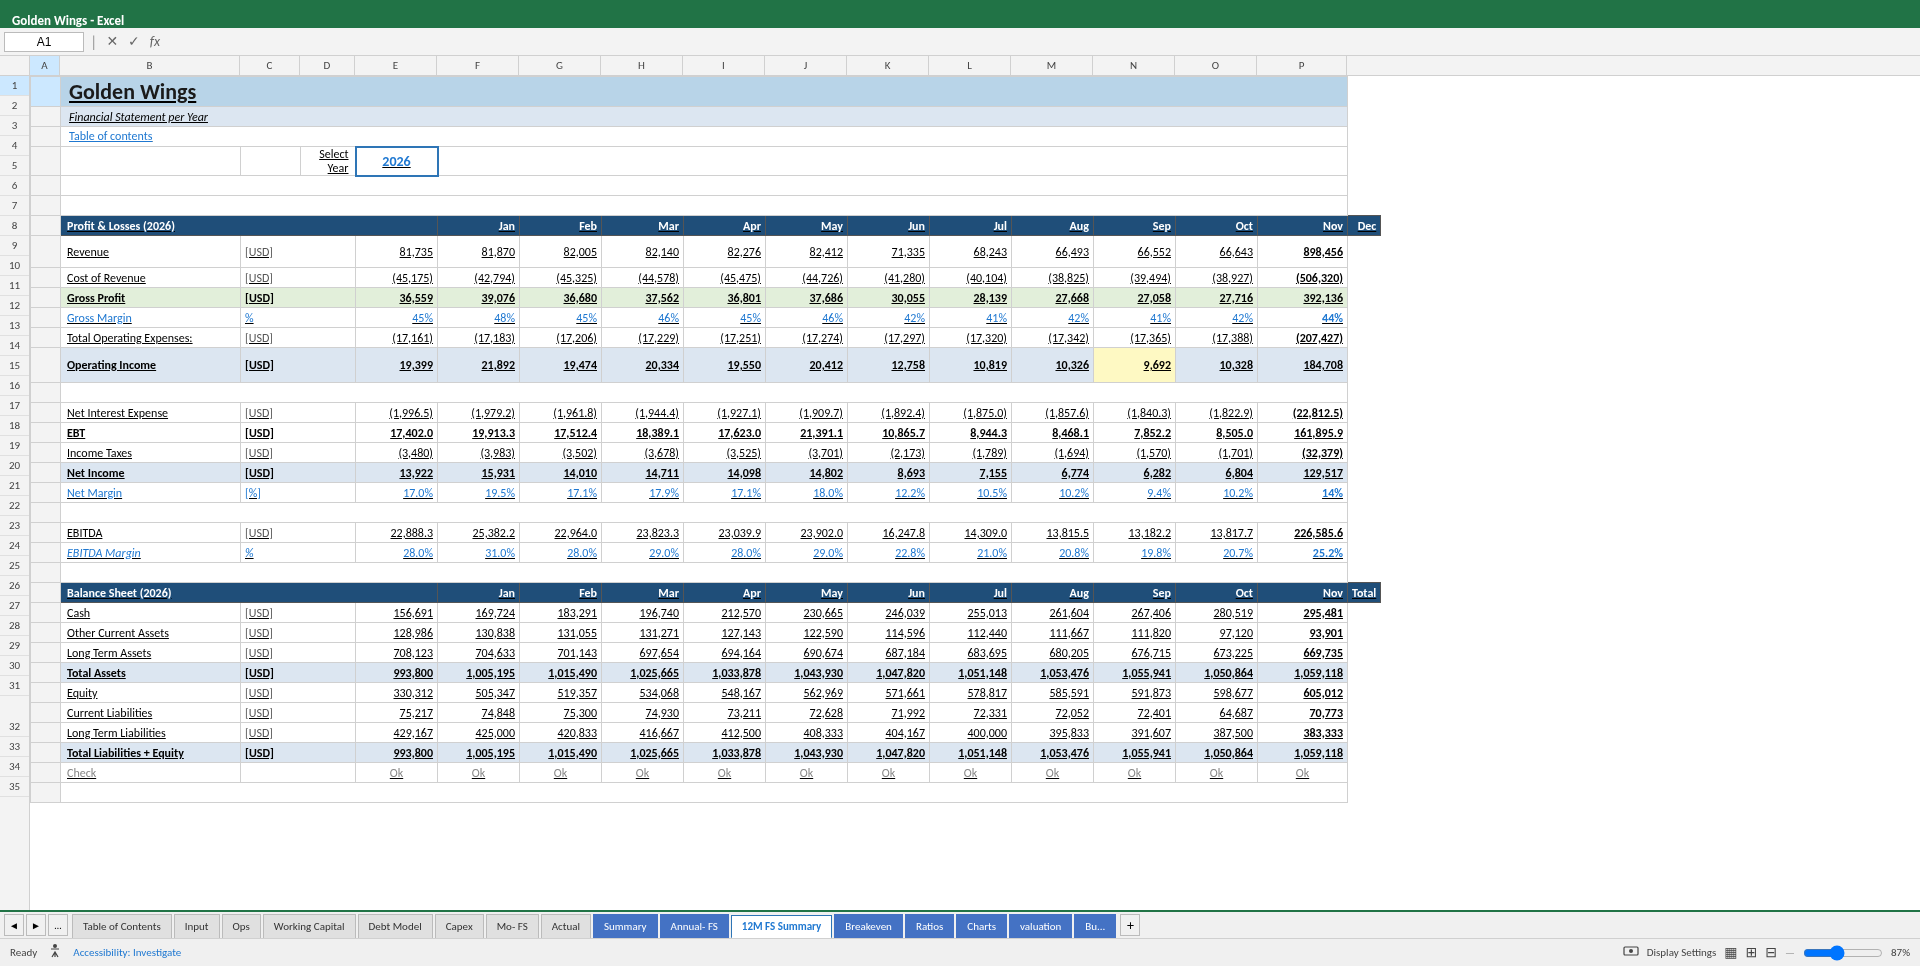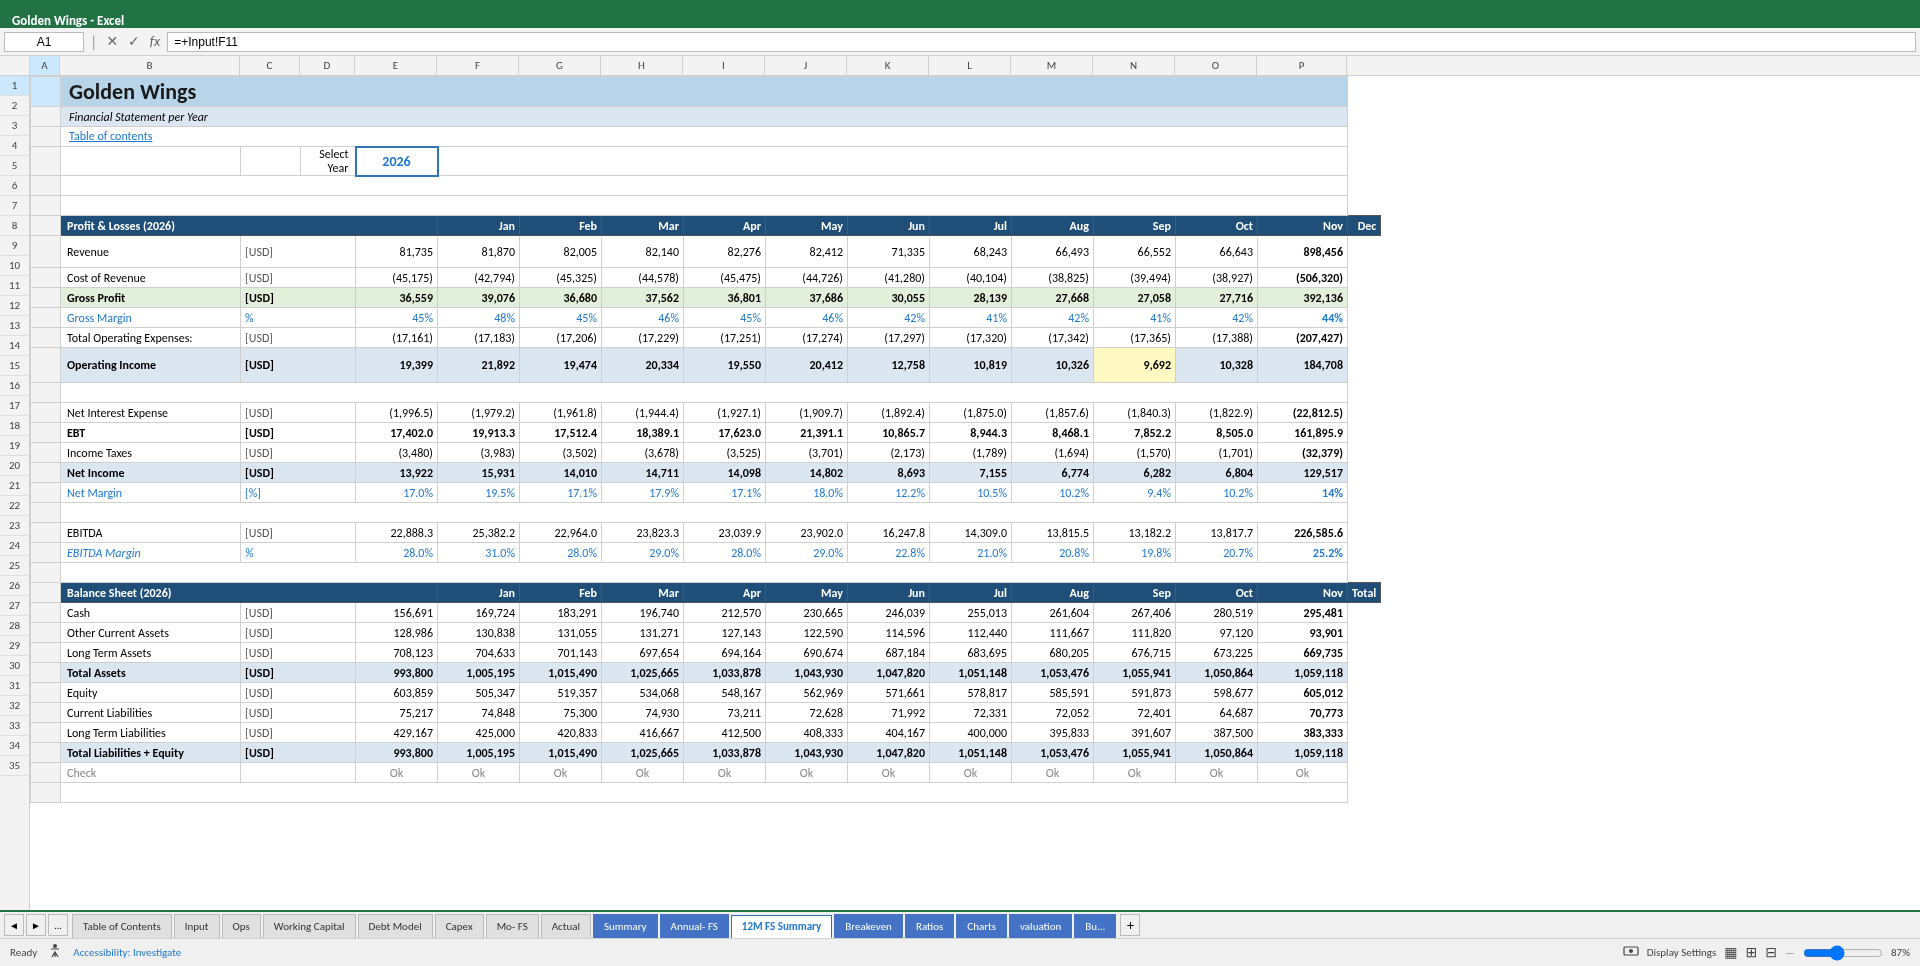--- a/index.html
+++ b/index.html
@@ -37,21 +37,20 @@
 <div style="height:28px; background:#217346; display:flex; align-items:flex-end; padding:0 12px;">
   <span style="color:white; font-size:13px; font-weight:600;">Golden Wings - Excel</span>
 </div>
 
 <div class="formula-bar">
   <input class="cell-ref" value="A1" style="width: 80px; border: 1px solid rgb(187, 187, 187); padding: 2px 4px; font-size: 12px; text-align: center; background: white;">
   <span style="color:#999; font-size:16px; padding:0 2px;">|</span>
   <span style="color:#666; cursor:pointer; font-size:14px; padding:0 3px;">✕</span>
   <span style="color:#666; cursor:pointer; font-size:14px; padding:0 3px;">✓</span>
   <span style="color:#666; cursor:pointer; font-size:14px; padding:0 3px; font-style:italic;">fx</span>
-  <input class="formula-content" value="=+Input!F11" style="flex: 1 1 0%; border: 1px solid rgb(187, 187, 187); padding: 2px 6px; font-size: 12px; background: white;">
 </div>
 
 <div style="display:flex; height:20px; background:#f3f3f3; border-bottom:1px solid #d0d0d0; user-select:none;">
   <div style="width:30px; min-width:30px; border-right:1px solid #d0d0d0;"></div>
   <div style="width:30px; min-width:30px; border-right:1px solid #d0d0d0; text-align:center; font-size:11px; color:#444; display:flex; align-items:center; justify-content:center; background:#cce8ff;">A</div>
   <div style="width:180px; min-width:180px; border-right:1px solid #d0d0d0; text-align:center; font-size:11px; color:#444; display:flex; align-items:center; justify-content:center;">B</div>
   <div style="width:60px; min-width:60px; border-right:1px solid #d0d0d0; text-align:center; font-size:11px; color:#444; display:flex; align-items:center; justify-content:center;">C</div>
   <div style="width:55px; min-width:55px; border-right:1px solid #d0d0d0; text-align:center; font-size:11px; color:#444; display:flex; align-items:center; justify-content:center;">D</div>
   <div style="width:82px; min-width:82px; border-right:1px solid #d0d0d0; text-align:center; font-size:11px; color:#444; display:flex; align-items:center; justify-content:center;">E</div>
   <div style="width:82px; min-width:82px; border-right:1px solid #d0d0d0; text-align:center; font-size:11px; color:#444; display:flex; align-items:center; justify-content:center;">F</div>
@@ -94,28 +93,28 @@
     <div style="height:20px; border-bottom:1px solid #e0e0e0; display:flex; align-items:center; justify-content:center; font-size:11px; color:#444;">22</div>
     <div style="height:20px; border-bottom:1px solid #e0e0e0; display:flex; align-items:center; justify-content:center; font-size:11px; color:#444;">23</div>
     <div style="height:20px; border-bottom:1px solid #e0e0e0; display:flex; align-items:center; justify-content:center; font-size:11px; color:#444;">24</div>
     <div style="height:20px; border-bottom:1px solid #e0e0e0; display:flex; align-items:center; justify-content:center; font-size:11px; color:#444;">25</div>
     <div style="height:20px; border-bottom:1px solid #e0e0e0; display:flex; align-items:center; justify-content:center; font-size:11px; color:#444;">26</div>
     <div style="height:20px; border-bottom:1px solid #e0e0e0; display:flex; align-items:center; justify-content:center; font-size:11px; color:#444;">27</div>
     <div style="height:20px; border-bottom:1px solid #e0e0e0; display:flex; align-items:center; justify-content:center; font-size:11px; color:#444;">28</div>
     <div style="height:20px; border-bottom:1px solid #e0e0e0; display:flex; align-items:center; justify-content:center; font-size:11px; color:#444;">29</div>
     <div style="height:20px; border-bottom:1px solid #e0e0e0; display:flex; align-items:center; justify-content:center; font-size:11px; color:#444;">30</div>
     <div style="height:20px; border-bottom:1px solid #e0e0e0; display:flex; align-items:center; justify-content:center; font-size:11px; color:#444;">31</div>
-    <div style="height:20px; border-bottom:1px solid #e0e0e0; display:flex; align-items:center; justify-content:center; font-size:11px; color:#444;">32</div>
+    <div style="height:20px; border-bottom:1px solid #e0e0e0; display:flex; align-items:center; justify-content:center; font-size:11px; color:#444;margin-top:21px;">32</div>
     <div style="height:20px; border-bottom:1px solid #e0e0e0; display:flex; align-items:center; justify-content:center; font-size:11px; color:#444;">33</div>
     <div style="height:20px; border-bottom:1px solid #e0e0e0; display:flex; align-items:center; justify-content:center; font-size:11px; color:#444;">34</div>
     <div style="height:20px; border-bottom:1px solid #e0e0e0; display:flex; align-items:center; justify-content:center; font-size:11px; color:#444;">35</div>
   </div>
 
   <div style="flex:1; overflow:auto;">
-    <table style="border-collapse:collapse; table-layout:fixed; font-size:12px; font-family:Calibri,Arial,sans-serif;">
+    <table style="border-collapse:collapse; table-layout:fixed; font-size:12px; font-family:Calibri,Arial,sans-serif;text-decoration:underline;">
       <colgroup>
         <col style="width:30px">
         <col style="width:180px">
         <col style="width:60px">
         <col style="width:55px">
         <col style="width:82px">
         <col style="width:82px">
         <col style="width:82px">
         <col style="width:82px">
         <col style="width:82px">
@@ -518,21 +517,21 @@
         <td style="border:1px solid #d0d0d0; height:20px; text-align:right; padding:0 4px; font-weight:bold; background:#dce6f1;">1,053,476</td>
         <td style="border:1px solid #d0d0d0; height:20px; text-align:right; padding:0 4px; font-weight:bold; background:#dce6f1;">1,055,941</td>
         <td style="border:1px solid #d0d0d0; height:20px; text-align:right; padding:0 4px; font-weight:bold; background:#dce6f1;">1,050,864</td>
         <td style="border:1px solid #d0d0d0; height:20px; text-align:right; padding:0 4px; font-weight:bold; background:#dce6f1;">1,059,118</td>
       </tr>
 
       <tr>
         <td style="border:1px solid #d0d0d0; height:20px; background:#f3f3f3;"></td>
         <td style="border:1px solid #d0d0d0; height:20px; padding:0 6px;">Equity</td>
         <td colspan="2" style="border:1px solid #d0d0d0; height:20px; padding:0 4px; color:#555;">[USD]</td>
-        <td style="border:1px solid #d0d0d0; height:20px; text-align:right; padding:0 4px;">603,859</td>
+        <td style="border:1px solid #d0d0d0; height:20px; text-align:right; padding:0 4px;">330,312</td>
         <td style="border:1px solid #d0d0d0; height:20px; text-align:right; padding:0 4px;">505,347</td>
         <td style="border:1px solid #d0d0d0; height:20px; text-align:right; padding:0 4px;">519,357</td>
         <td style="border:1px solid #d0d0d0; height:20px; text-align:right; padding:0 4px;">534,068</td>
         <td style="border:1px solid #d0d0d0; height:20px; text-align:right; padding:0 4px;">548,167</td>
         <td style="border:1px solid #d0d0d0; height:20px; text-align:right; padding:0 4px;">562,969</td>
         <td style="border:1px solid #d0d0d0; height:20px; text-align:right; padding:0 4px;">571,661</td>
         <td style="border:1px solid #d0d0d0; height:20px; text-align:right; padding:0 4px;">578,817</td>
         <td style="border:1px solid #d0d0d0; height:20px; text-align:right; padding:0 4px;">585,591</td>
         <td style="border:1px solid #d0d0d0; height:20px; text-align:right; padding:0 4px;">591,873</td>
         <td style="border:1px solid #d0d0d0; height:20px; text-align:right; padding:0 4px;">598,677</td>

